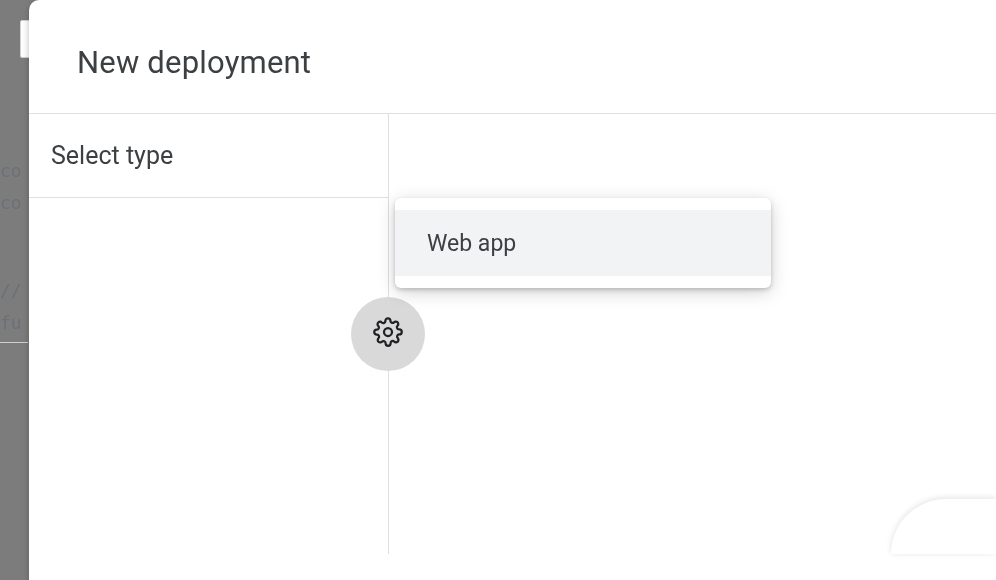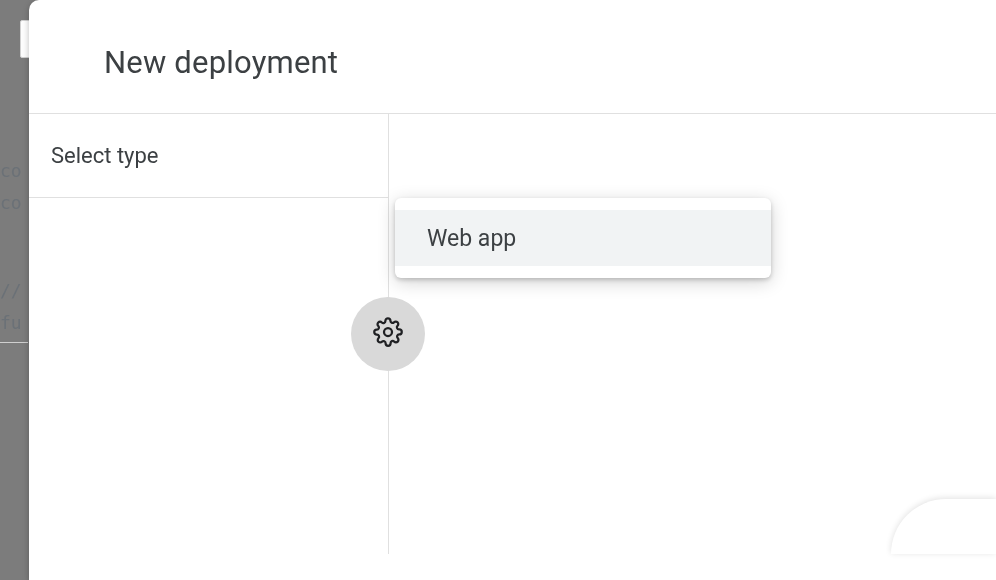--- a/index.html
+++ b/index.html
@@ -39,21 +39,20 @@
       background: #fff;
       border-radius: 10px 0 0 0;
       box-shadow: 0 2px 6px rgba(0,0,0,0.25);
     }
     .dialog-title {
       font-size: 31px;
       color: #3c4043;
       padding: 44px 48px 32px 48px;
       font-weight: 400;
       letter-spacing: 0.2px;
-      margin-left: 27px;
     }
     .divider { border-bottom: 1px solid #e0e0e0; width: 100%; }
 
     .columns {
       display: flex;
       height: calc(100% - 140px);
     }
     .col-left {
       width: 360px;
       border-right: 1px solid #e0e0e0;
@@ -65,21 +64,21 @@
     }
     .col-header {
       display: flex;
       align-items: center;
       height: 84px;
       padding: 0 32px 0 22px;
       border-bottom: 1px solid #e0e0e0;
       justify-content: space-between;
     }
     .col-label {
-      font-size: 22px;
+      font-size: 25px;
       color: #3c4043;
       font-weight: 400;
     }
     .gear-button {
       width: 74px; height: 74px;
       border-radius: 50%;
       background: #d9d9d9;
       display: flex;
       align-items: center;
       justify-content: center;
@@ -101,21 +100,21 @@
       left: 6px;
       top: 84px;
       width: 376px;
       background: #fff;
       border-radius: 6px;
       box-shadow: 0 2px 4px rgba(0,0,0,0.18), 0 4px 18px rgba(0,0,0,0.18);
       z-index: 3;
       padding: 12px 0;
     }
     .dropdown-item {
-      height: 56px;
+      height: 66px;
       display: flex;
       align-items: center;
       padding: 0 32px;
       font-size: 23px;
       color: #3c4043;
       cursor: pointer;
     }
     .dropdown-item.selected {
       background: #f1f3f4;
     }

